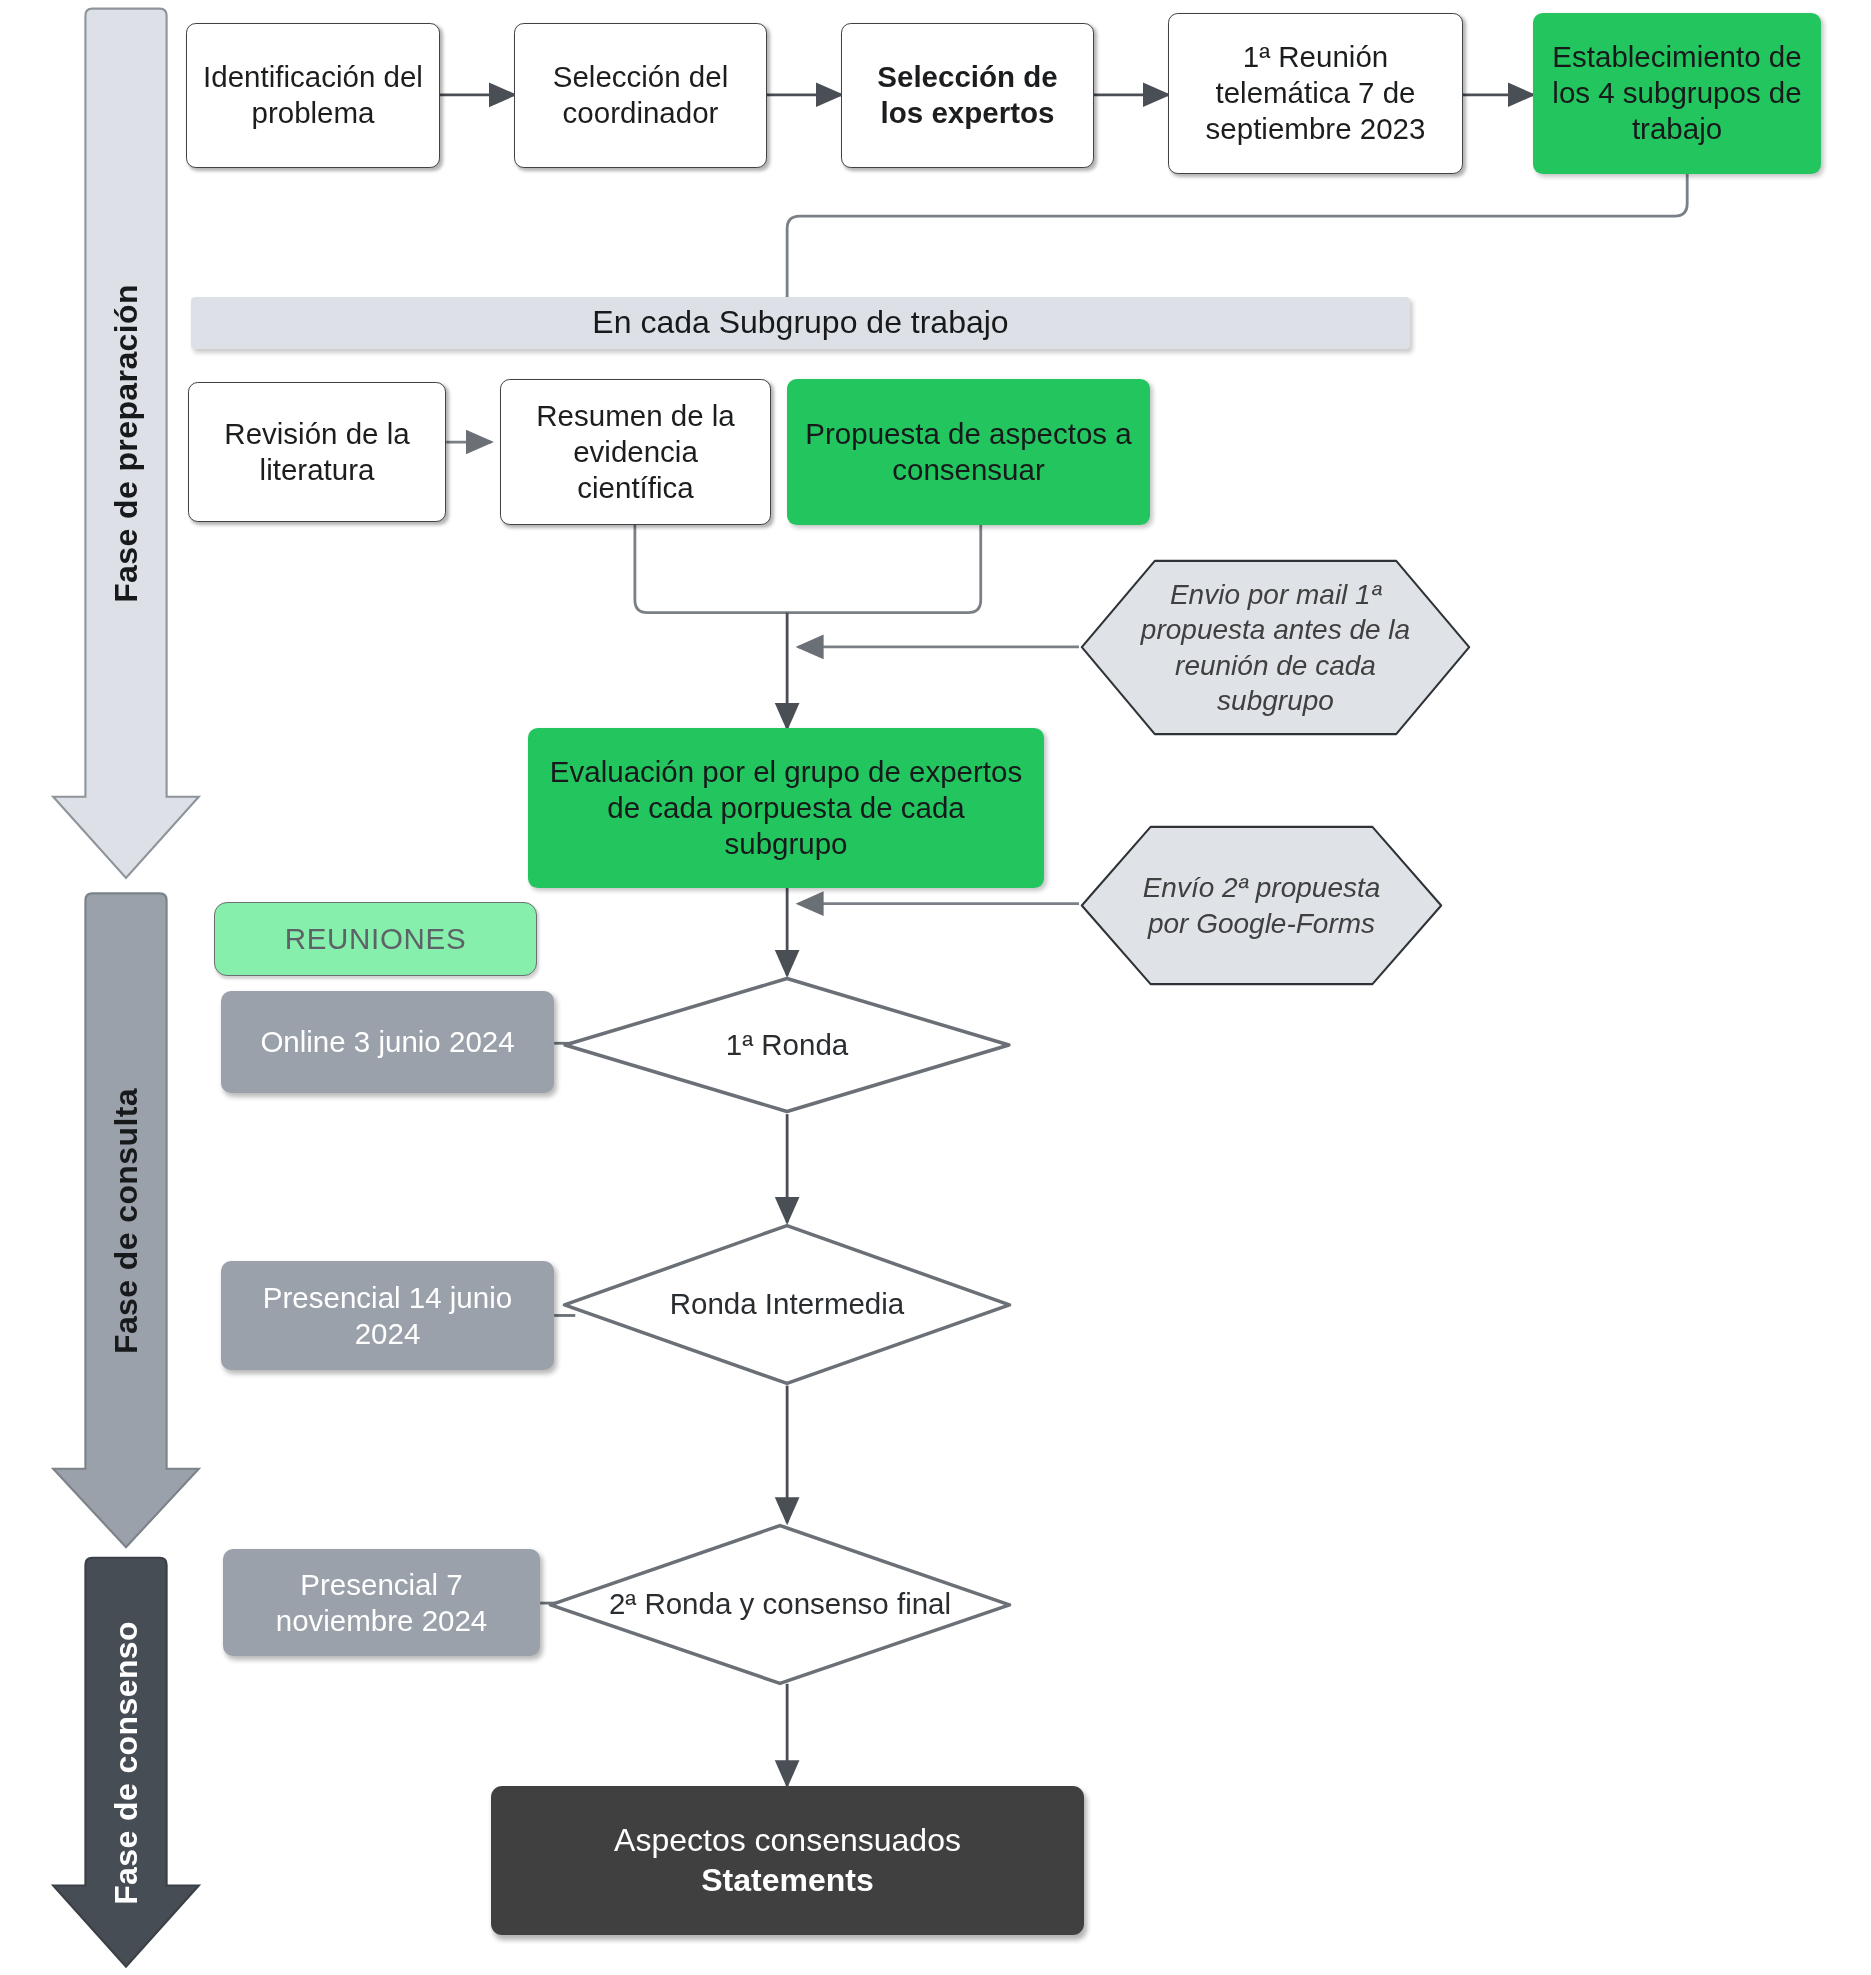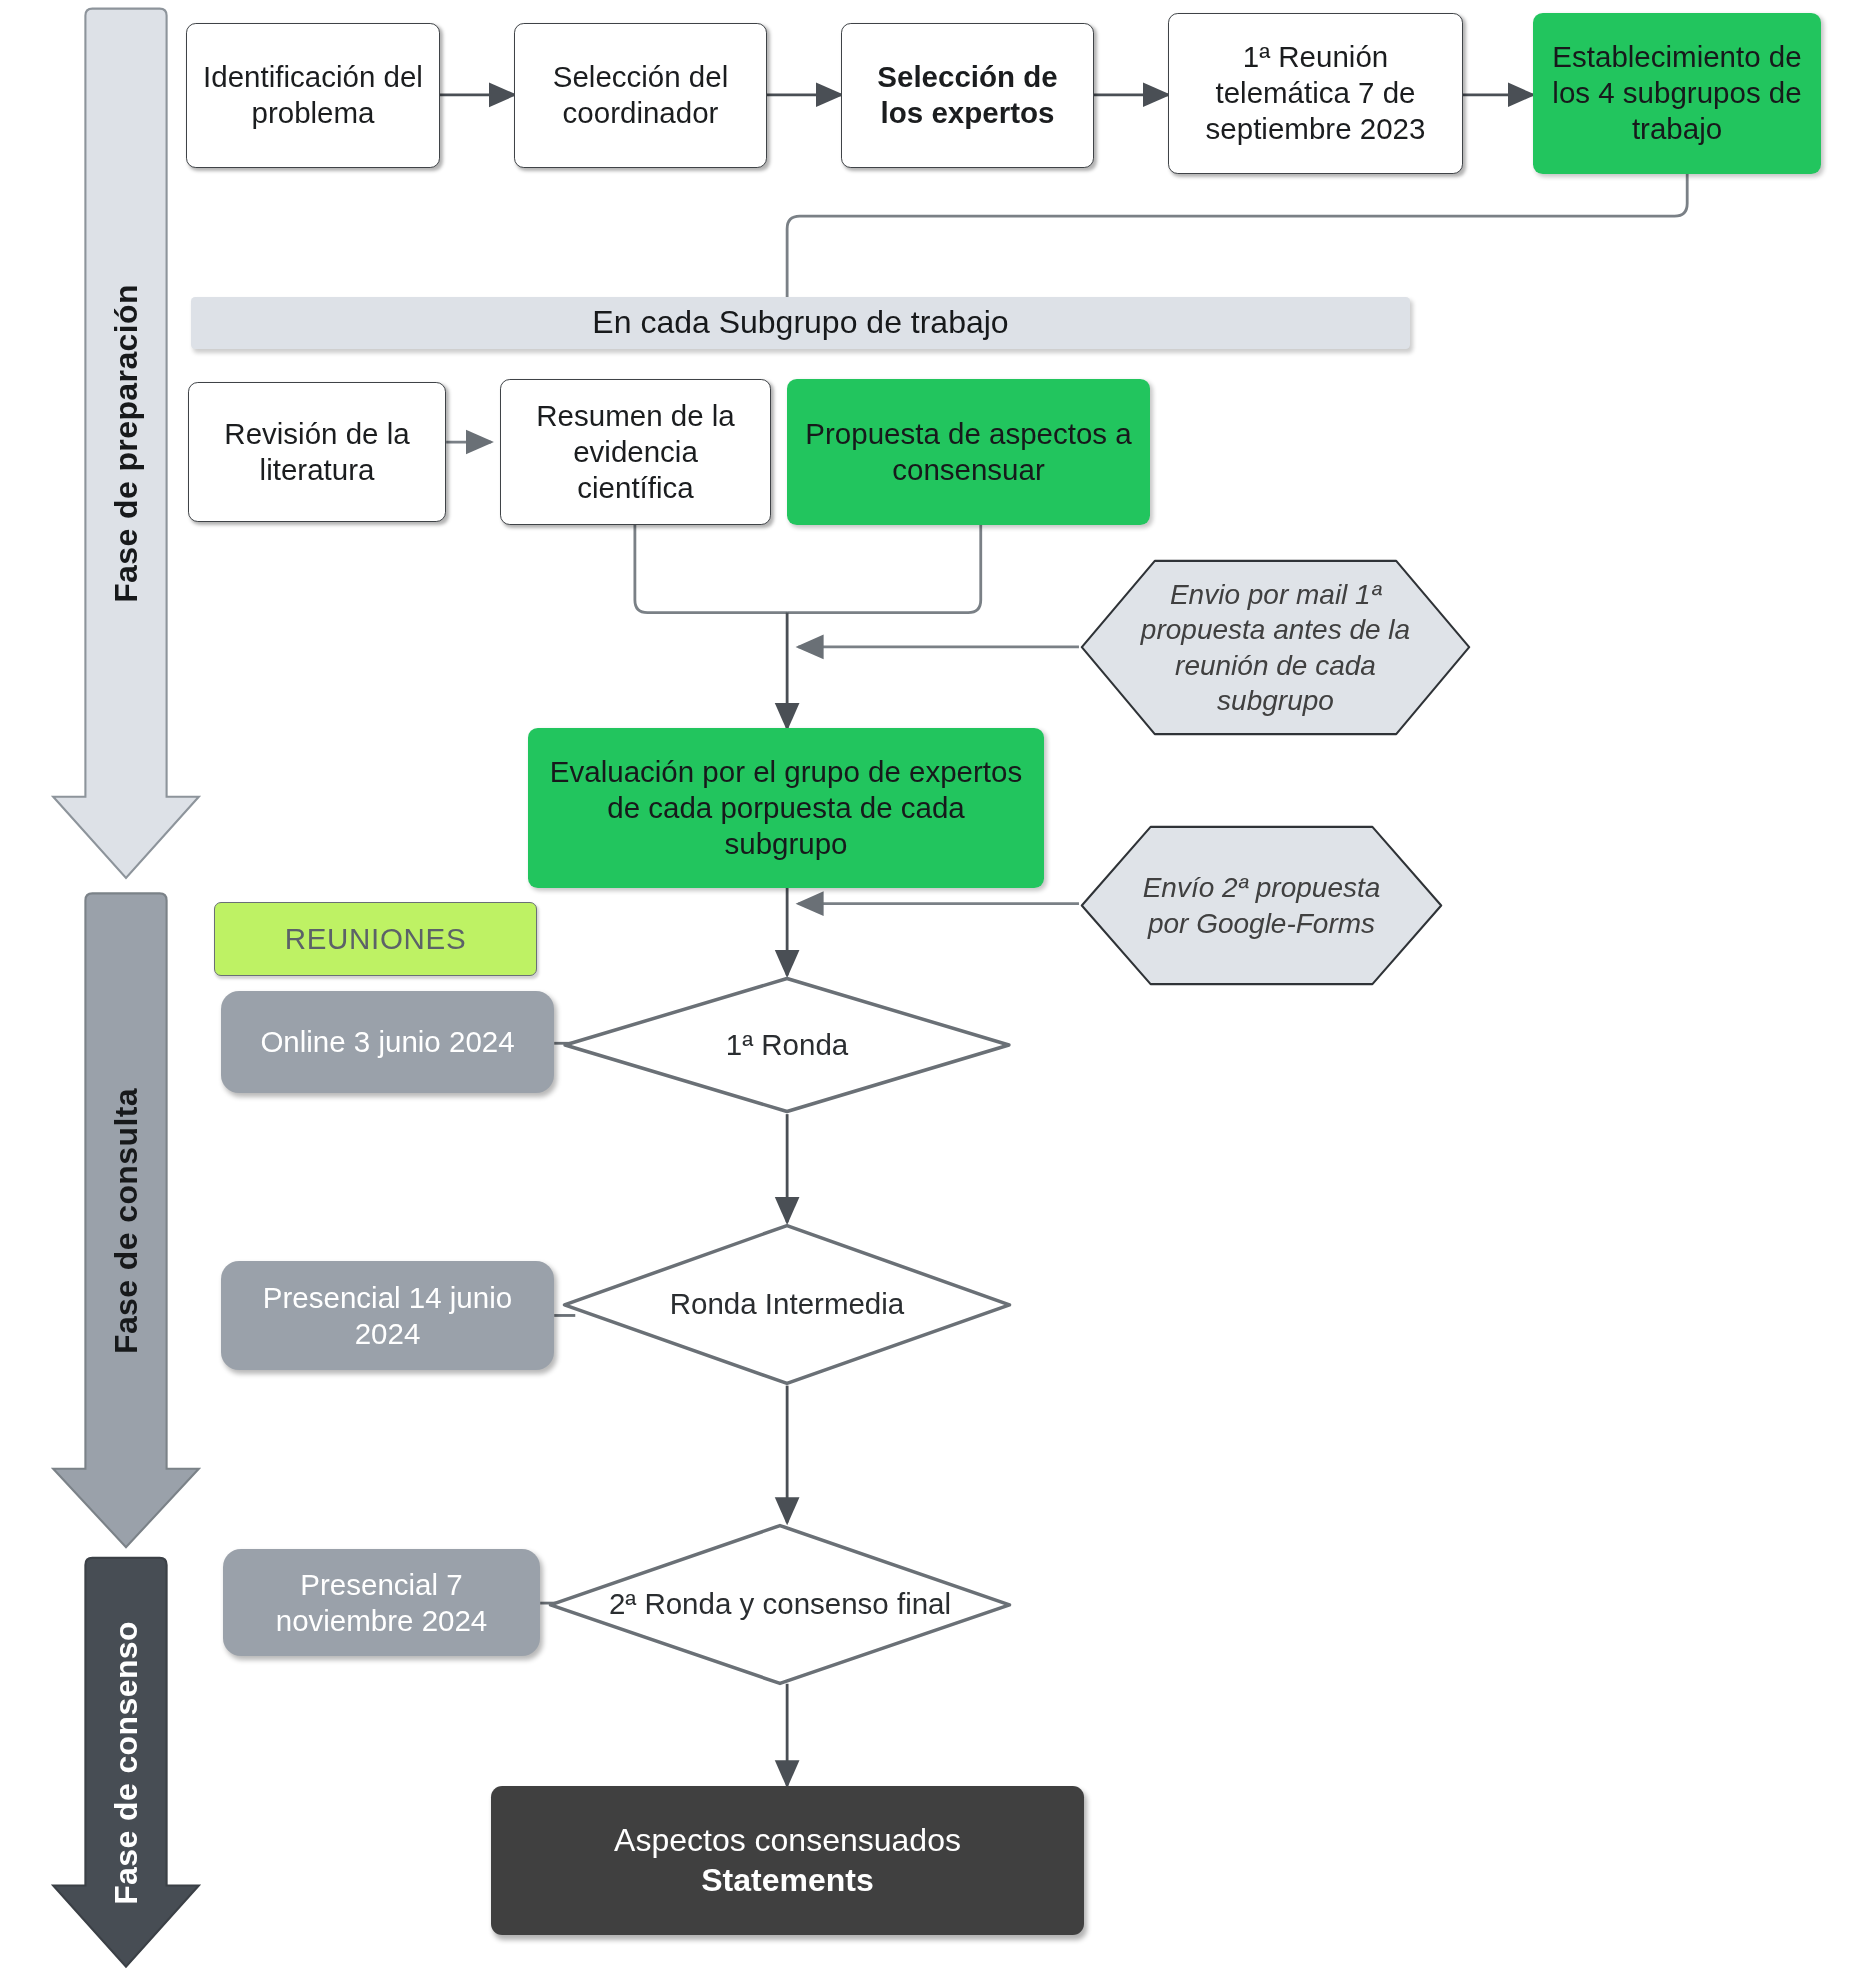--- a/index.html
+++ b/index.html
@@ -11,30 +11,30 @@
         justify-content:center;text-align:center;line-height:1.22;}
 
   
   .box-white{background:#ffffff;border:1.4px solid #3f4347;border-radius:9.8px;
              color:#1b1d1f;font-size:29.5px;
              box-shadow:2.1px 2.8px 3.5px rgba(0,0,0,.30);}
   
   .box-light{background:#22c55e;border:0;border-radius:9.8px;color:#17191b;font-size:29.5px;
              box-shadow:2.1px 2.8px 4.2px rgba(0,0,0,.22);}
   
-  .box-mid{background:#9aa1aa;border:0;border-radius:18px;color:#ffffff;font-size:29.5px;
+  .box-mid{background:#9aa1aa;border:0;border-radius:10px;color:#ffffff;font-size:29.5px;
            box-shadow:2.1px 3.5px 4.9px rgba(0,0,0,.28);}
   
   .box-dark{background:#404040;border:0;border-radius:11.2px;color:#ffffff;font-size:32px;
             box-shadow:2.8px 4.2px 5.6px rgba(0,0,0,.30);}
 
   .hdr-bar{background:#dde1e7;border:0;border-radius:4.2px;color:#17191b;font-size:32px;
            box-shadow:2.1px 3.5px 4.2px rgba(0,0,0,.20);}
 
-  .reuniones{background:#bef264;border:1.4px solid #6a7076;border-radius:7px;
+  .reuniones{background:#86efac;border:1.4px solid #6a7076;border-radius:13px;
              color:#5c6268;font-size:29.5px;letter-spacing:0.7px;
              box-shadow:1.4px 2.1px 2.8px rgba(0,0,0,.18);}
 
   
   .hexwrap{position:absolute;}
   .hexwrap svg{position:absolute;left:0;top:0;}
   .hextext{position:absolute;left:0;top:0;width:100%;height:100%;
            display:flex;align-items:center;justify-content:center;text-align:center;
            font-style:italic;color:#404040;font-size:28px;line-height:1.26;
            padding:0 45px;box-sizing:border-box;}

